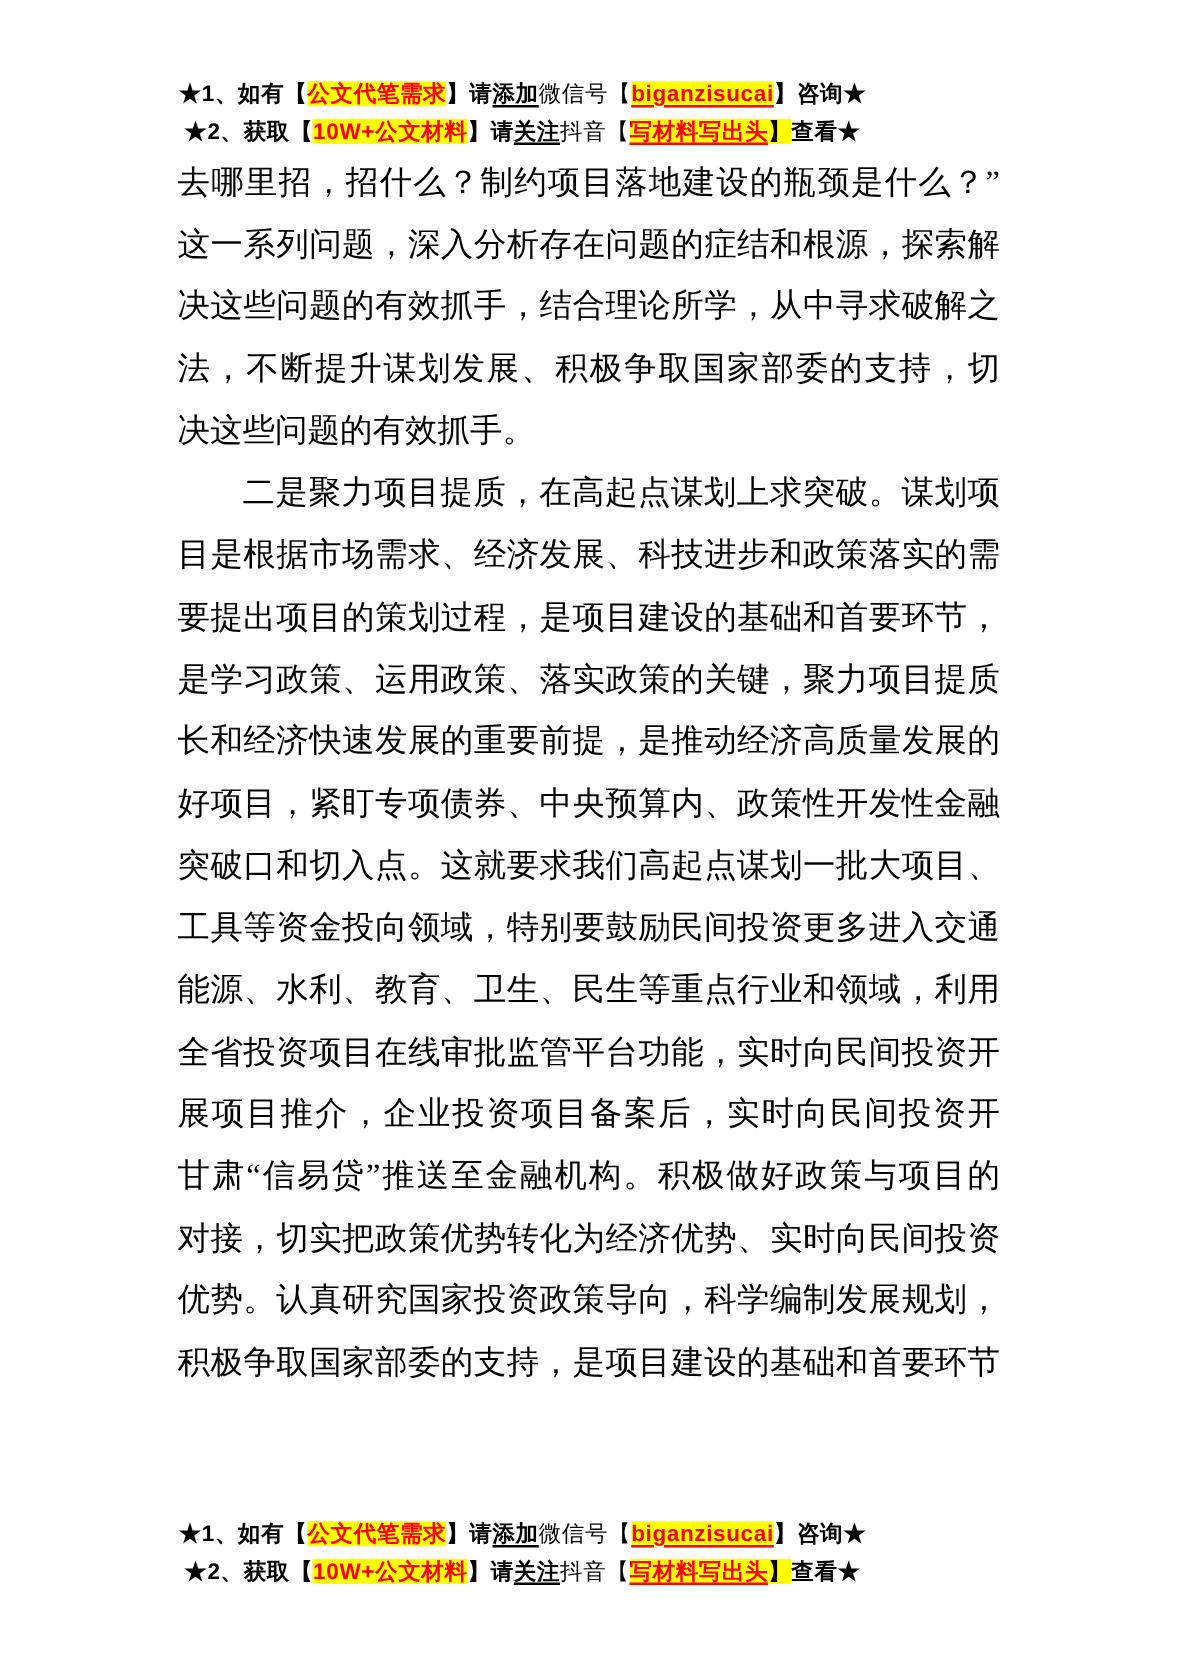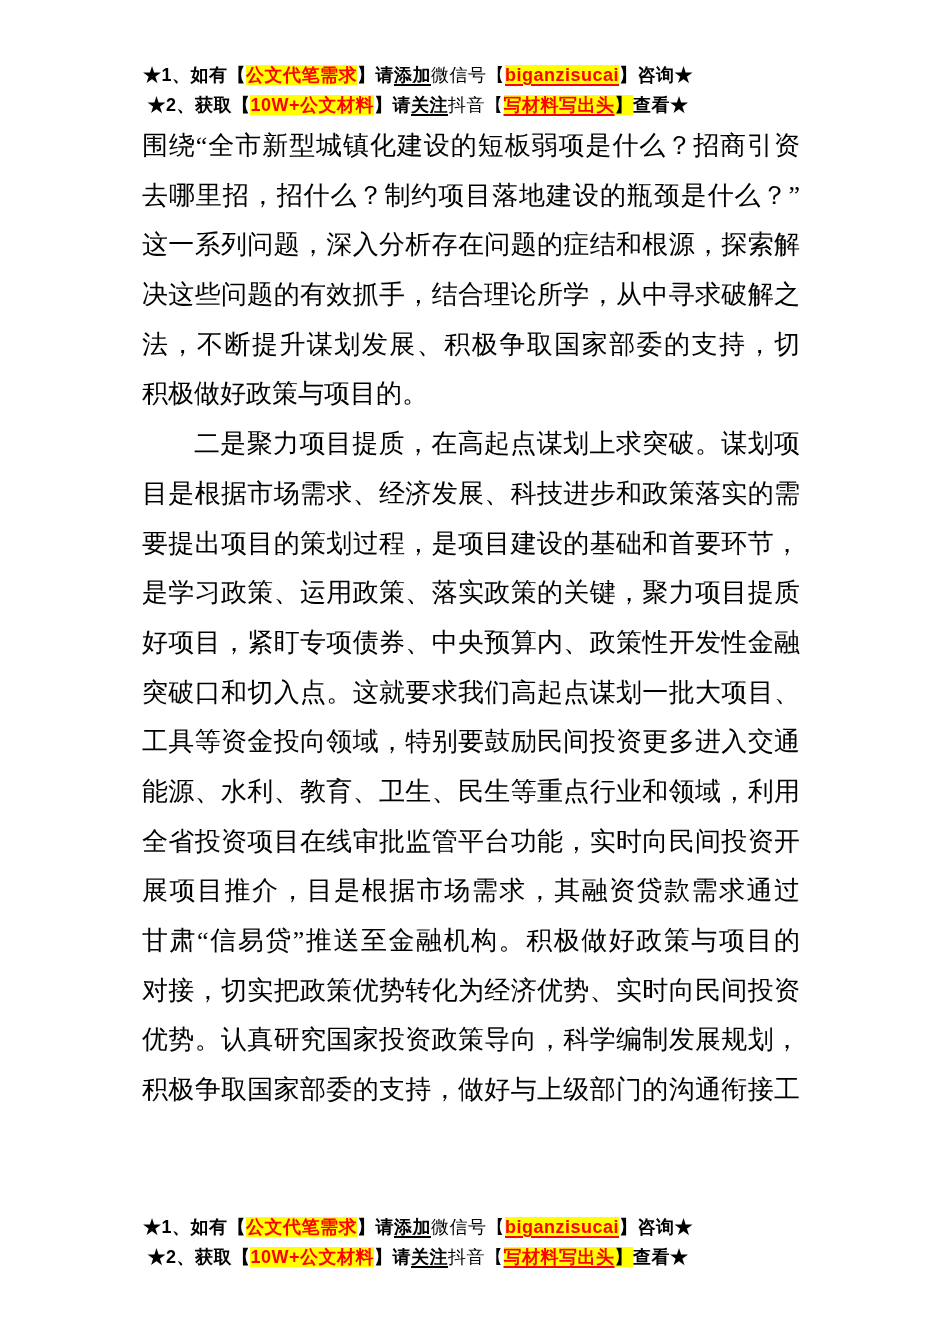--- a/index.html
+++ b/index.html
@@ -60,38 +60,38 @@
 </style>
 </head>
 <body>
 
 <div class="promo promo-top">
     <div class="promo-line"><span class="s-b">★1、如有【</span><span class="s-rh">公文代笔需求</span><span class="s-b">】请</span><span class="s-bu">添加</span><span class="s-n">微信号【</span><span class="s-rhu">biganzisucai</span><span class="s-b">】咨询★</span></div>
     <div class="promo-line"><span class="s-b">★2、获取【</span><span class="s-rh">10W+公文材料</span><span class="s-b">】请</span><span class="s-bu">关注</span><span class="s-n">抖音【</span><span class="s-rhu">写材料写出头</span><span class="s-bh">】</span><span class="s-b">查看★</span></div>
   </div>
 
 <div class="doc">
-    <div class="doc-line"><span>围绕“全市新型城镇化建设的短板弱项是什么？招商引资</span></div>
     <div class="doc-line"><span>去哪里招，招什么？制约项目落地建设的瓶颈是什么？”</span></div>
     <div class="doc-line"><span>这一系列问题，深入分析存在问题的症结和根源，探索解</span></div>
     <div class="doc-line"><span>决这些问题的有效抓手，结合理论所学，从中寻求破解之</span></div>
     <div class="doc-line"><span>法，不断提升谋划发展、积极争取国家部委的支持，切</span></div>
-    <div class="doc-line last"><span>积极做好政策与项目的。</span></div>
+    <div class="doc-line last"><span>决这些问题的有效抓手。</span></div>
     <div class="doc-line indent"><span class="bold-prefix">二是</span><span>聚力项目提质，在高起点谋划上求突破。谋划项</span></div>
     <div class="doc-line"><span>目是根据市场需求、经济发展、科技进步和政策落实的需</span></div>
     <div class="doc-line"><span>要提出项目的策划过程，是项目建设的基础和首要环节，</span></div>
     <div class="doc-line"><span>是学习政策、运用政策、落实政策的关键，聚力项目提质</span></div>
+    <div class="doc-line"><span>长和经济快速发展的重要前提，是推动经济高质量发展的</span></div>
     <div class="doc-line"><span>好项目，紧盯专项债券、中央预算内、政策性开发性金融</span></div>
     <div class="doc-line"><span>突破口和切入点。这就要求我们高起点谋划一批大项目、</span></div>
     <div class="doc-line"><span>工具等资金投向领域，特别要鼓励民间投资更多进入交通</span></div>
     <div class="doc-line"><span>能源、水利、教育、卫生、民生等重点行业和领域，利用</span></div>
     <div class="doc-line"><span>全省投资项目在线审批监管平台功能，实时向民间投资开</span></div>
-    <div class="doc-line"><span>展项目推介，目是根据市场需求，其融资贷款需求通过</span></div>
+    <div class="doc-line"><span>展项目推介，企业投资项目备案后，实时向民间投资开</span></div>
     <div class="doc-line"><span>甘肃“信易贷”推送至金融机构。积极做好政策与项目的</span></div>
     <div class="doc-line"><span>对接，切实把政策优势转化为经济优势、实时向民间投资开</span></div>
     <div class="doc-line"><span>优势。认真研究国家投资政策导向，科学编制发展规划，</span></div>
-    <div class="doc-line"><span>积极争取国家部委的支持，做好与上级部门的沟通衔接工</span></div>
+    <div class="doc-line"><span>积极争取国家部委的支持，是项目建设的基础和首要环节</span></div>
   </div>
 
 <div class="promo promo-bottom">
     <div class="promo-line"><span class="s-b">★1、如有【</span><span class="s-rh">公文代笔需求</span><span class="s-b">】请</span><span class="s-bu">添加</span><span class="s-n">微信号【</span><span class="s-rhu">biganzisucai</span><span class="s-b">】咨询★</span></div>
     <div class="promo-line"><span class="s-b">★2、获取【</span><span class="s-rh">10W+公文材料</span><span class="s-b">】请</span><span class="s-bu">关注</span><span class="s-n">抖音【</span><span class="s-rhu">写材料写出头</span><span class="s-bh">】</span><span class="s-b">查看★</span></div>
   </div>
 
 </body></html>

